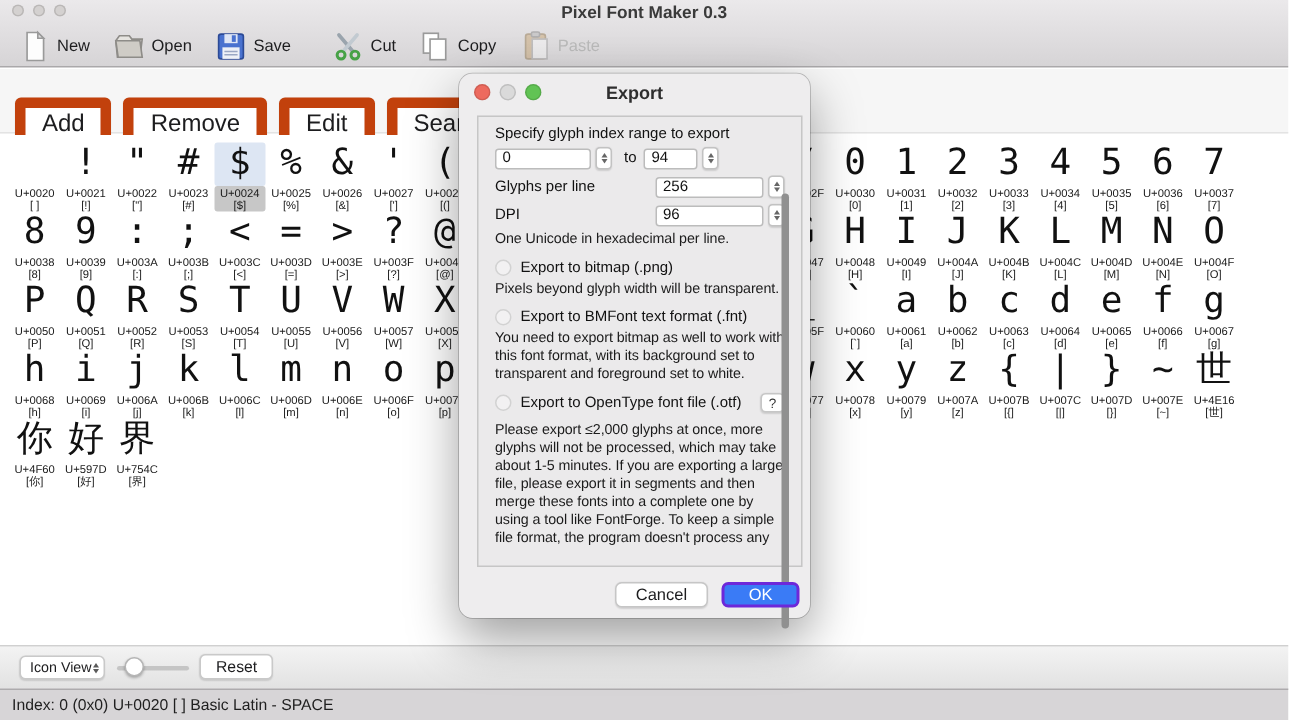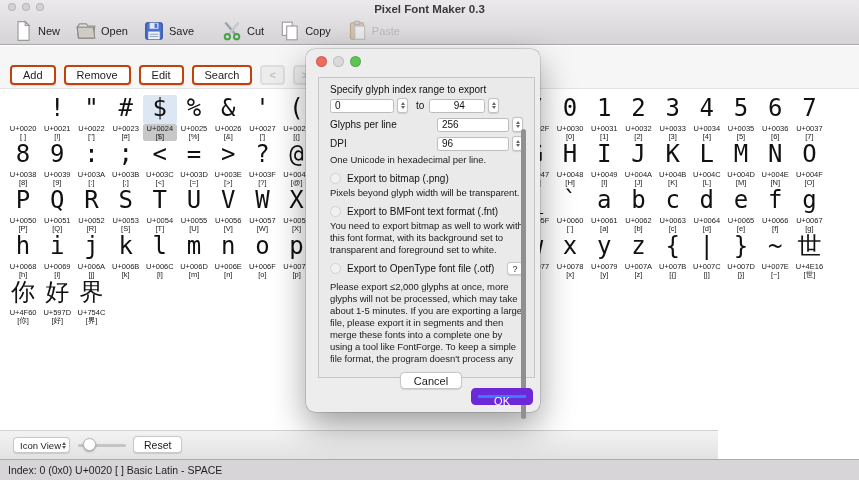--- a/index.html
+++ b/index.html
@@ -20,38 +20,38 @@
   .tb-icon { width:22px; height:22px; display:inline-block; margin-right:4px; }
   .tb-icon svg { width:22px; height:22px; }
   .tb-label { font-size:11px; color:#1d1d1f; }
   .tb-item.disabled .tb-label { color:#b9b9b9; }
   .tb-item.disabled .tb-icon { opacity:.45; }
 
   
   .toolbar2 { position:absolute; left:0; top:46px; width:859px; height:43px;
               background:#f6f6f6; border-bottom:1px solid #e3e3e3; }
   .tb2-row { position:absolute; left:10px; top:19px; display:flex; gap:8px; align-items:center; }
-  .tb2-btn { background:#fff; border:2px solid #c2410c; border-radius:4px; font-size:11px;
+  .tb2-btn { background:#fff; border:7px solid #c2410c; border-radius:4px; font-size:16px;
              color:#1d1d1f; padding:2px 11px; box-shadow:0 0.5px 1px rgba(0,0,0,.12); cursor:default; }
   .tb2-btn.nav { background:#ededed; border-color:#dedede; color:#c3c3c3; box-shadow:none;
                  padding:2px 7px; font-weight:700; }
 
   
   .glyph-area { position:absolute; left:0; top:90px; width:859px; height:340px;
                 background:#fff; overflow:hidden; padding:5px 0 0 6px; }
   .grow { height:46px; display:flex; }
   .gcell { width:34.2px; text-align:center; flex:none; }
   .gglyph { height:29px; line-height:27px; font-family:"DejaVu Sans Mono", monospace;
             font-size:24px; color:#111; border-radius:2px; }
   .glbl { font-size:7.5px; line-height:8px; color:#1a1a1a; border-radius:2px; padding-top:1px; }
   .gcell.sel .gglyph { background:#dde6f3; }
   .gcell.sel .glbl { background:#c7c7c7; }
 
   
-  .controls-bar { position:absolute; left:0; top:430px; width:718px; height:29px;
+  .controls-bar { position:absolute; left:0; top:430px; width:859px; height:29px;
                   background:linear-gradient(#f3f3f3,#e2e2e2); border-top:1px solid #d0d0d0;padding-left:24px; }
   .view-dropdown { position:absolute; left:13px; top:6px; width:57px; height:16px; background:#fff;
                    border:1px solid #c9c9c9; border-radius:4px; display:flex; align-items:center;
                    padding:0 3px 0 6px; box-shadow:0 0.5px 1px rgba(0,0,0,.12); }
   .view-dropdown .dd-label { font-size:9.5px; color:#1d1d1f; flex:1; }
   .mini-stepper { display:flex; flex-direction:column; align-items:center; gap:1px; }
   .tri-up { width:0; height:0; border-left:2.5px solid transparent; border-right:2.5px solid transparent;
             border-bottom:3.5px solid #5a5a5a; }
   .tri-down { width:0; height:0; border-left:2.5px solid transparent; border-right:2.5px solid transparent;
               border-top:3.5px solid #5a5a5a; }
@@ -82,21 +82,21 @@
                  padding:6px 11px 0 11px; }
   .scrollthumb { position:absolute; right:2px; top:3px; width:5px; height:290px;
                  background:#909090; border-radius:2.5px; }
   .sec-label { font-size:10px; height:11px; line-height:11px; color:#111; }
   .opts-label { margin-top:8px; }
   .range-row { margin-top:3px; height:15px; display:flex; align-items:center; }
   .fieldrow { margin-top:4px; height:15px; display:flex; align-items:center; }
   .flabel { font-size:10px; color:#111; flex:1; }
   .field { height:14px; background:#fff; border:1px solid #bcbcbc; border-radius:2.5px;
            font-size:10px; line-height:12px; color:#111; padding-left:4px; }
-  .f-from { width:64px; } .f-to { width:56px;text-align:center; } .f-num { width:72px; }
+  .f-from { width:64px; } .f-to { width:36px; } .f-num { width:72px; }
   .stepper { width:11px; height:15px; background:#fff; border:1px solid #c2c2c2; border-radius:3px;
              margin-left:3px; display:flex; flex-direction:column; align-items:center;
              justify-content:center; gap:1.5px; box-shadow:0 0.5px 1px rgba(0,0,0,.12); }
   .stepper .tri-up { border-bottom-color:#666; }
   .stepper .tri-down { border-top-color:#666; }
   .to-label { font-size:10px; color:#111; margin:0 5px 0 8px;text-align:right; }
   .opt-row { margin-top:6px; height:12px; display:flex; align-items:center; }
   .radio { width:11px; height:11px; border-radius:50%; margin-right:6px; flex:none;
            background:#f2f1f2; border:1px solid #d2d2d2; position:relative; }
   .radio.sel { background:#2d6bee; border-color:#2d6bee; }
@@ -105,21 +105,21 @@
   .opt-label { font-size:10px; color:#111; flex:1; }
   .help-btn { width:16px; height:13px; background:#fff; border:1px solid #c6c6c6; border-radius:3.5px;
               font-size:9px; line-height:12px; text-align:center; color:#333;
               box-shadow:0 0.5px 1px rgba(0,0,0,.12); }
   .opt-desc { margin-top:3px; font-size:9.5px; line-height:12px; letter-spacing:-0.05px; color:#1b1b1b; }
   .opt-desc.last { margin-top:7px; }
   .dlg-footer { position:absolute; right:7px; bottom:7px; display:flex; gap:9px; }
   .btn { height:17px; border-radius:4.5px; font-size:11px; font-family:inherit; padding:0 13px; }
   .btn.cancel { background:#fff; border:1px solid #c6c6c6; color:#1d1d1f;
                 box-shadow:0 0.5px 1px rgba(0,0,0,.12); }
-  .btn.ok { background:#3a7bf6; border:7px solid #6d28d9; color:#fff; padding:0 16px;margin-top:16px; }
+  .btn.ok { background:#3a7bf6; border:2px solid #6d28d9; color:#fff; padding:0 16px; }
 </style>
 </head>
 <body>
 
 <div class="chrome">
   <div class="traffic">
     <span class="tl"></span>
     <span class="tl"></span>
     <span class="tl"></span>
   </div>
@@ -910,20 +910,21 @@
 <div class="status-bar">
   <span>Index: 0 (0x0) U+0020 [ ] Basic Latin - SPACE</span>
 </div>
 
 <div class="dialog">
   <div class="dlg-traffic">
     <span class="dtl red"></span>
     <span class="dtl gray"></span>
     <span class="dtl green"></span>
   </div>
+  <div class="dlg-title">Export</div>
 
   <div class="dlg-content">
     <div class="sec-label">Specify glyph index range to export</div>
     <div class="range-row">
       <div class="field f-from"><span>0</span></div>
       <div class="stepper">
           <i class="tri-up"></i>
           <i class="tri-down"></i>
         </div>
       <span class="to-label">to</span>

